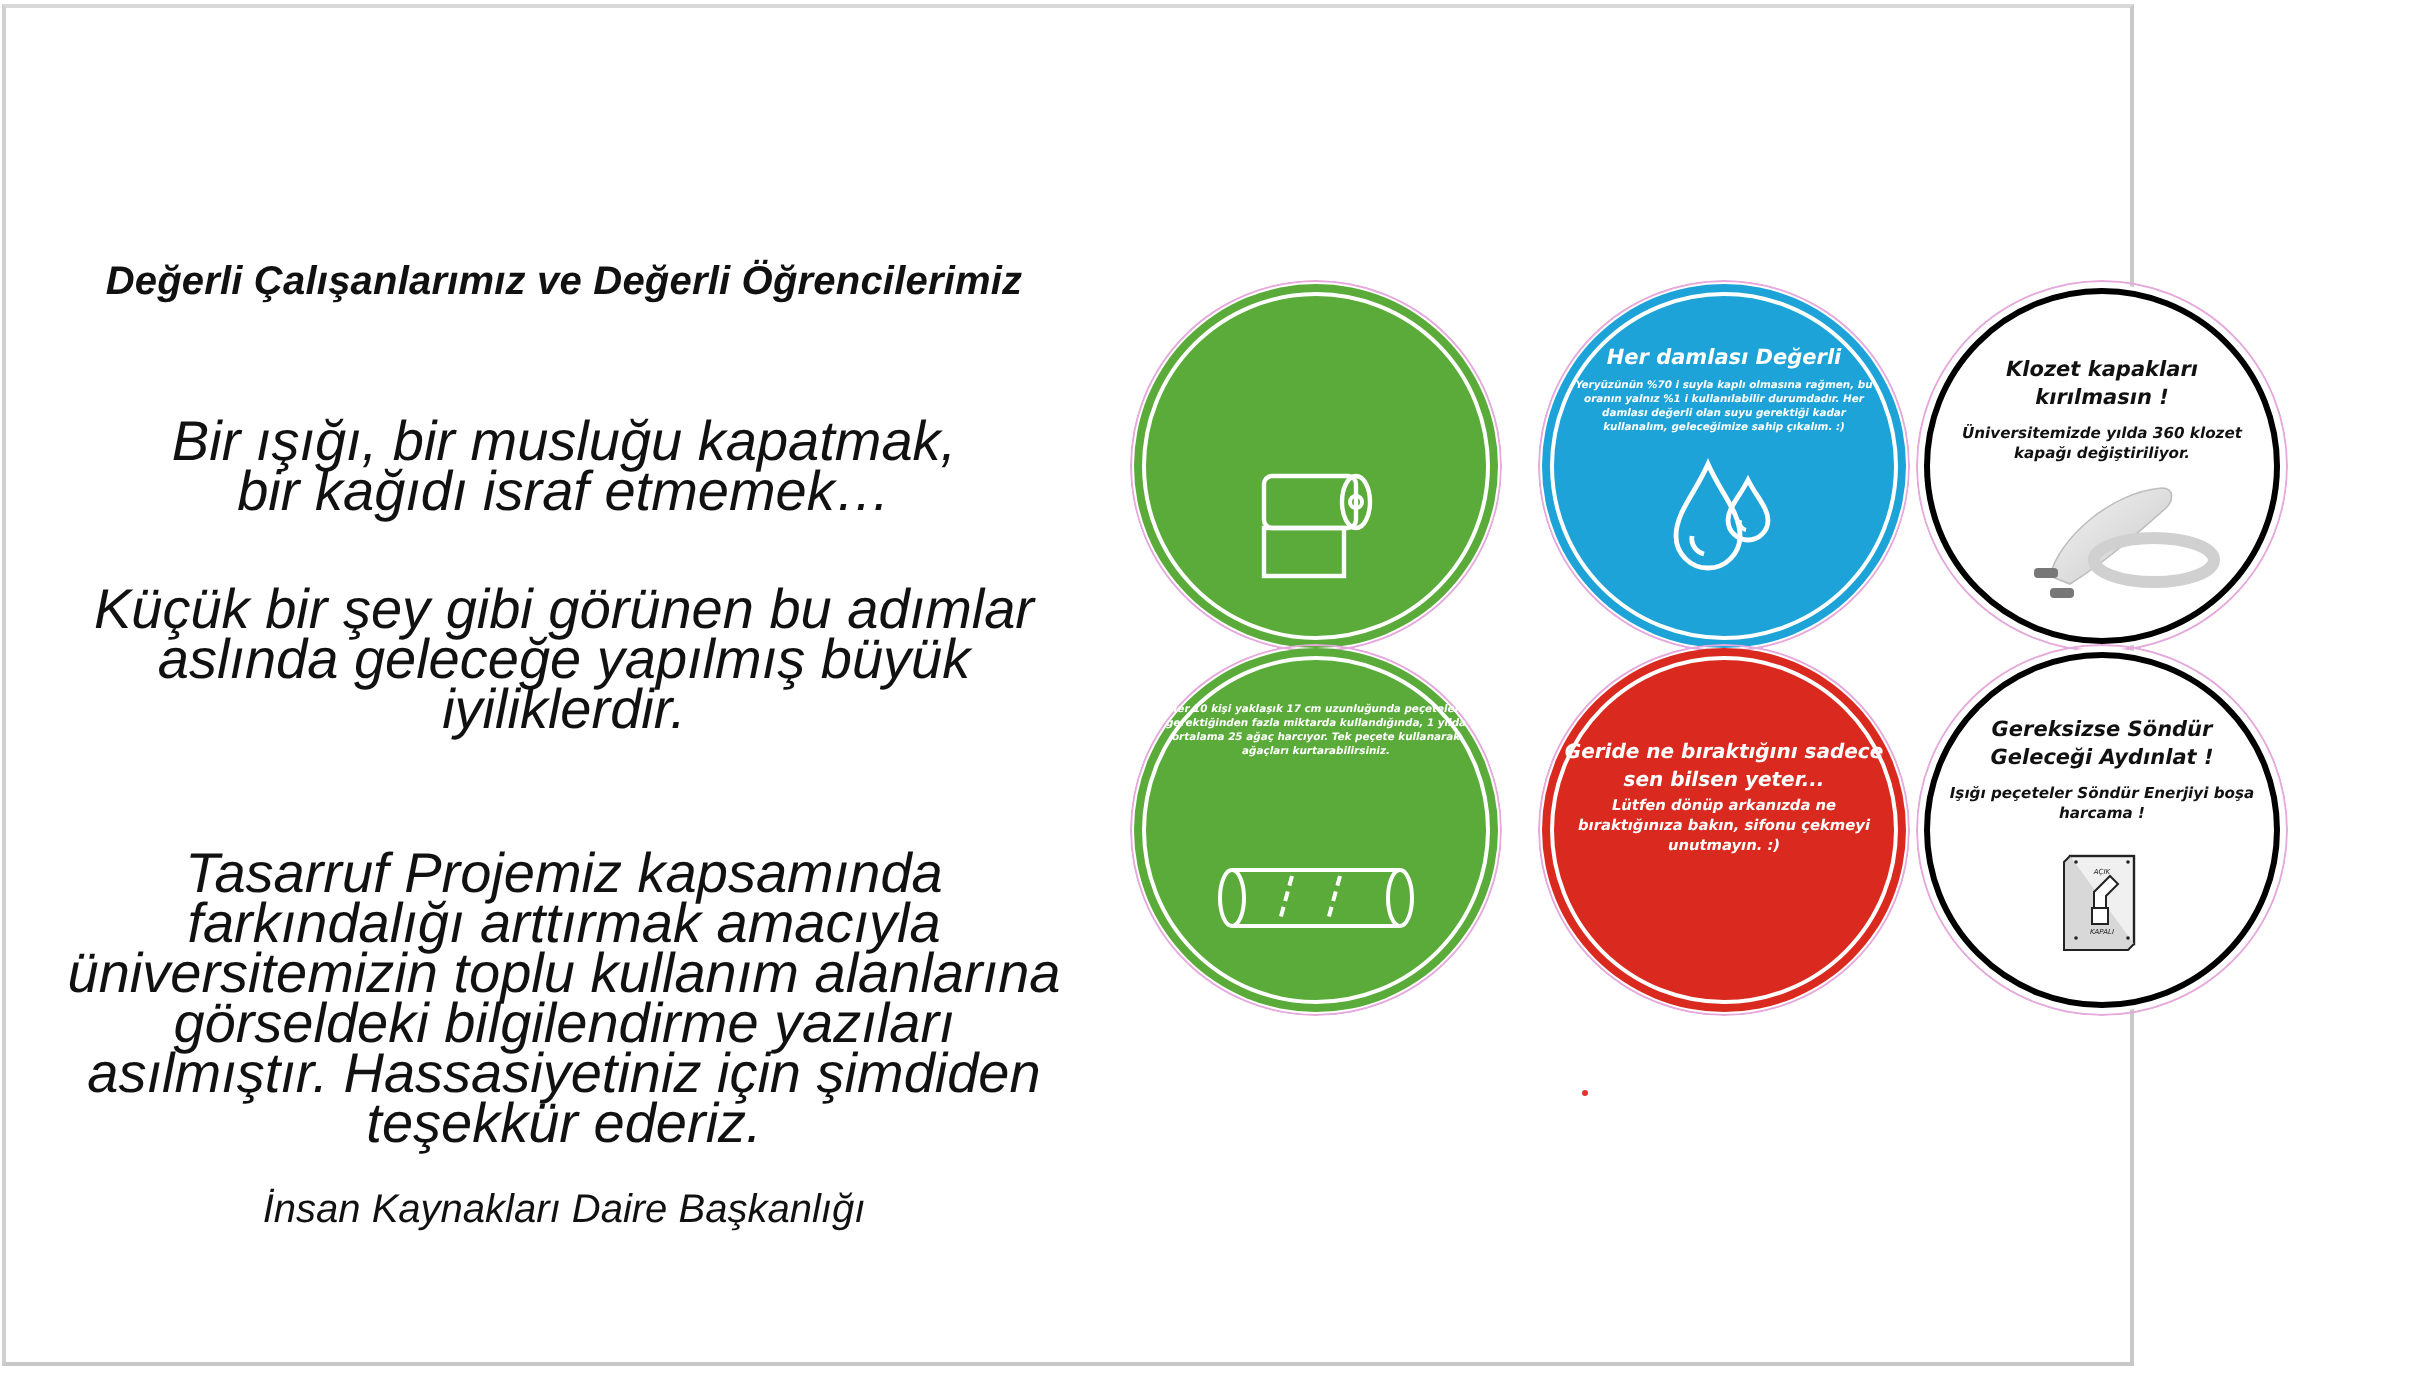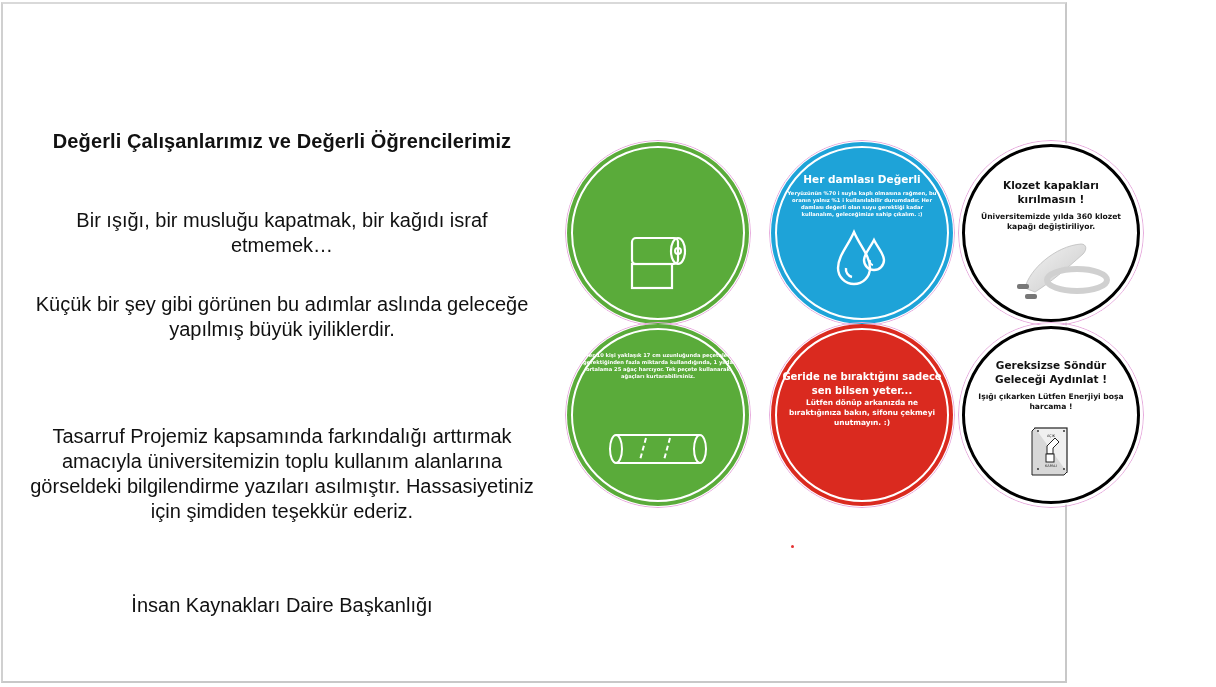--- a/index.html
+++ b/index.html
@@ -1,33 +1,33 @@
 <!DOCTYPE html>
 <html><head>
 <meta charset="utf-8">
 <style>
   html, body { margin: 0; padding: 0; background: #ffffff; }
   body { width: 1216px; height: 687px; overflow: hidden; position: relative; font-family: "Liberation Sans", sans-serif; }
   .slide {
     position: absolute; left: 1px; top: 2px; width: 1066px; height: 681px;
     background: #ffffff; border: 2px solid #c8c8c8; box-sizing: border-box;
-    border-top-color: #d9d9d9; border-left-color: #d0d0d0;
+    border-top-color: #d9d9d9; border-left-color: #d0d0d0; font-style: italic;
   }
   .left-col {
     position: absolute; left: 24px; top: 120px; width: 510px;
     font-family: "DejaVu Sans", "Liberation Sans", sans-serif; color: #111;
     text-align: center;
   }
   .heading {
     font-family: "Liberation Sans", sans-serif;
     font-weight: bold; font-size: 20px; position: absolute; left: 0; top: 6px; width: 510px; letter-spacing: 0.1px;
   }
   .para {
     position: absolute; left: 0; width: 510px; font-family: "Liberation Sans", sans-serif;
-    font-size: 20px; line-height: 25px;
+    font-size: 28px; line-height: 25px;
   }
   .p1 { top: 84px; padding: 0 40px; box-sizing: border-box; }
   .p2 { top: 168px; }
   .p3 { top: 284px; margin-top: 16px; }
   .sign { position: absolute; left: 0; width: 510px; top: 470px; font-family: "Liberation Sans", sans-serif; font-size: 20px; }
 
   .grid { position: absolute; left: 562px; top: 136px; }
   .sticker {
     position: absolute; width: 186px; height: 186px; border-radius: 50%;
     box-sizing: border-box; overflow: hidden;
@@ -142,21 +142,21 @@
         <div class="st-body">Lütfen dönüp arkanızda ne bıraktığınıza bakın, sifonu çekmeyi unutmayın. :)</div>
       </div>
     </div>
 
     <div class="sticker dark" style="left:393px;top:182px;">
       <div class="pink-ring"></div>
       <div class="face" style="background:#ffffff"></div>
       <div class="inner-ring"></div>
       <div class="content" style="top:36px">
         <div class="st-title">Gereksizse Söndür Geleceği Aydınlat !</div>
-        <div class="st-body">Işığı çıkarken Lütfen Enerjiyi boşa harcama !</div>
+        <div class="st-body">Işığı peçeteler Söndür Enerjiyi boşa harcama !</div>
       </div>
       <svg class="icon" style="top:104px" width="40" height="50" viewBox="0 0 40 50">
         <rect x="4" y="2" width="32" height="44" fill="#f0f0f0" stroke="#222" stroke-width="1.2"></rect>
         <path d="M4 2 L1 5 L1 49 L33 49 L36 46" fill="#d8d8d8" stroke="#222" stroke-width="1"></path>
         <circle cx="7" cy="5" r="0.9" fill="#222"></circle>
           <circle cx="33" cy="5" r="0.9" fill="#222"></circle>
         <circle cx="7" cy="43" r="0.9" fill="#222"></circle>
           <circle cx="33" cy="43" r="0.9" fill="#222"></circle>
         <path d="M16 28 L16 20 L24 12 L28 16 L22 22 L22 28 Z" fill="#fff" stroke="#222" stroke-width="1"></path>
         <rect x="15" y="28" width="8" height="8" fill="#fff" stroke="#222" stroke-width="1"></rect>

